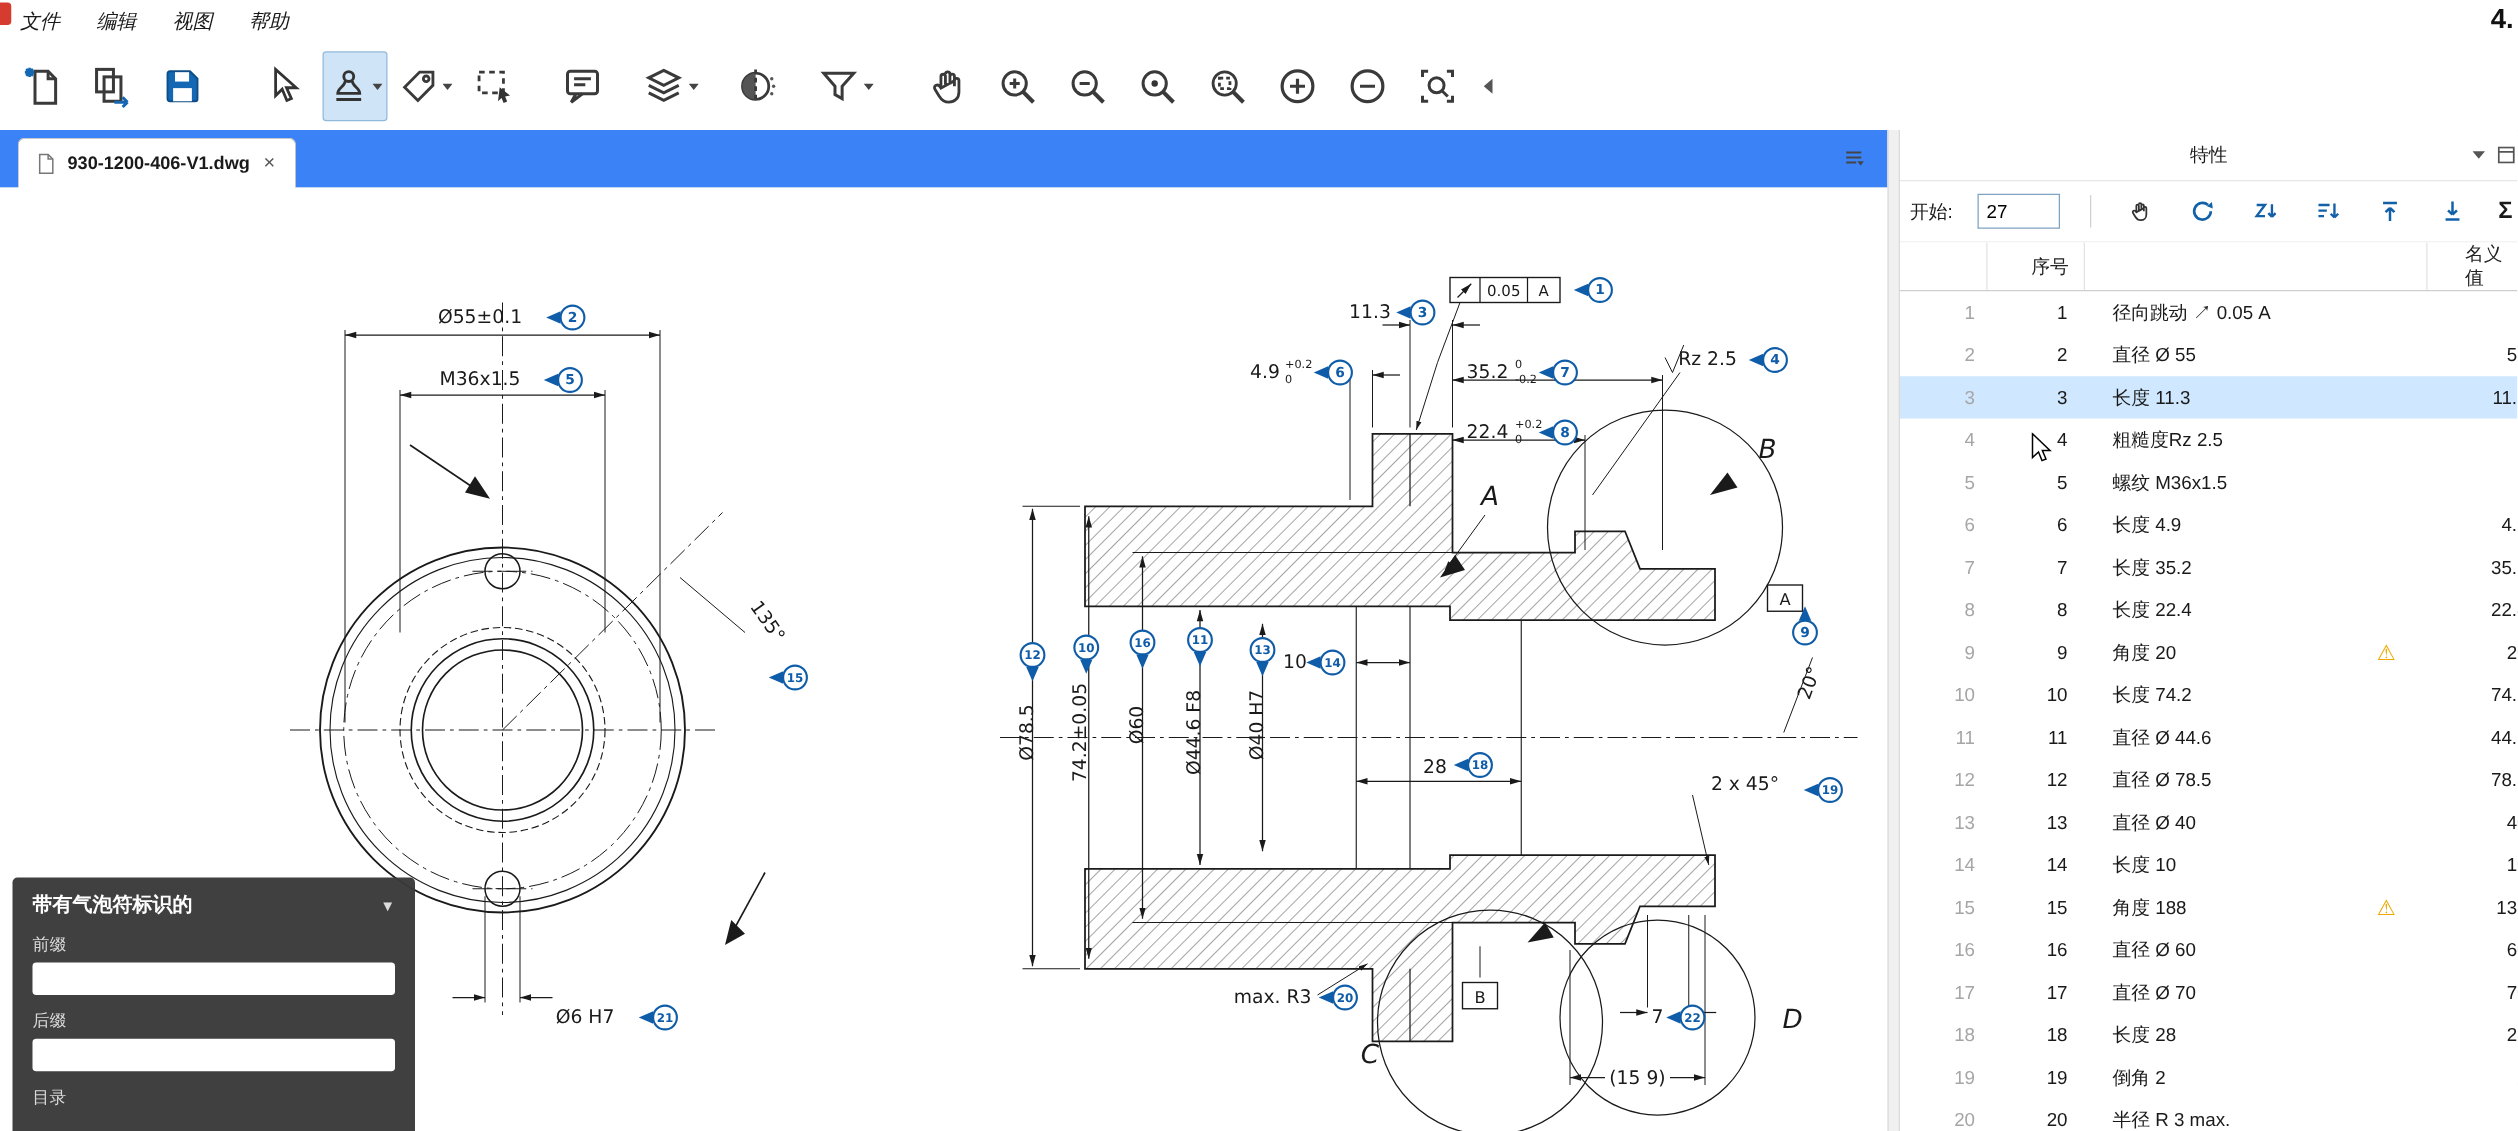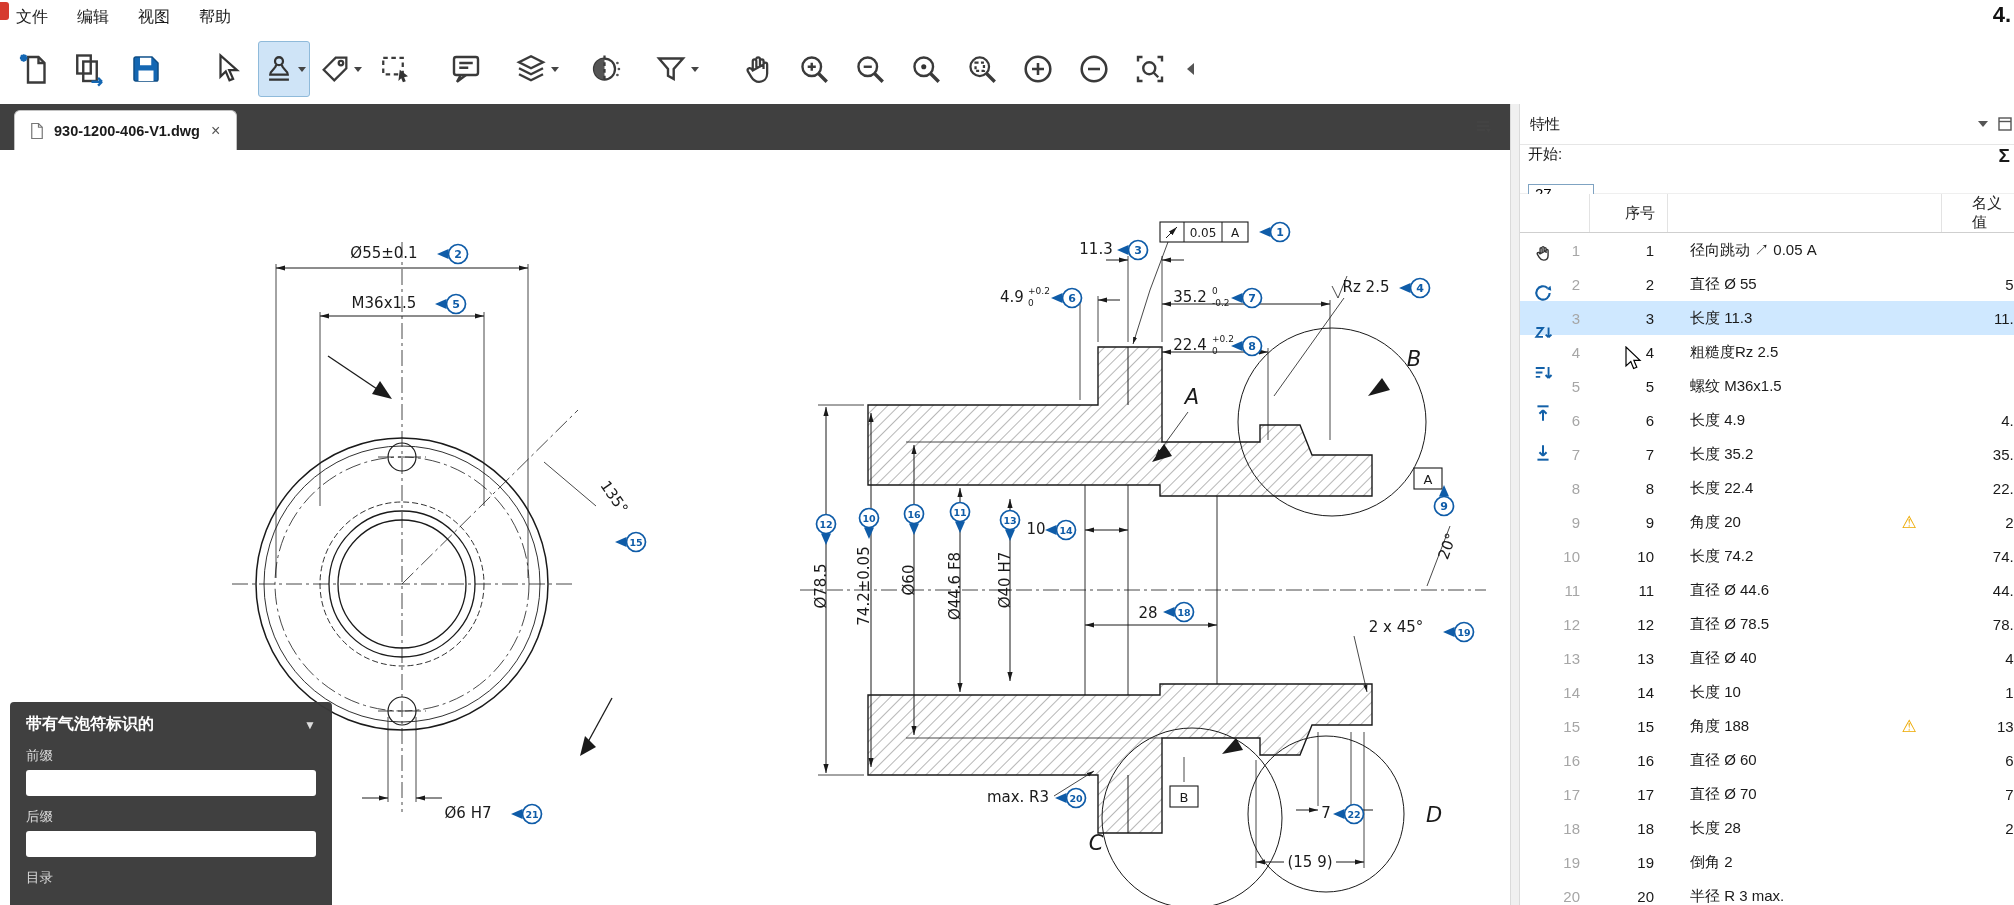--- a/index.html
+++ b/index.html
@@ -1,56 +1,56 @@
 <!DOCTYPE html>
 <html><head>
 <meta charset="utf-8">
 <style>
   html,body{margin:0;padding:0;}
   body{width:2014px;height:905px;position:relative;background:#fff;overflow:hidden;
        font-family:"Liberation Sans",sans-serif;color:#1a1a1a;}
   
   .menubar{position:absolute;top:0;left:0;right:0;height:34px;background:#fff;
-           display:flex;align-items:center;padding-left:16px;}
+           display:flex;align-items:center;padding-left:16px;font-style:italic;}
   .menu-item{font-size:16px;padding:4px 15px 4px 0;margin-right:14px;cursor:default;}
   .red-sliver{position:absolute;left:0;top:2px;width:9px;height:18px;background:#d63b2f;border-radius:0 3px 3px 0;}
   .version{position:absolute;top:2px;right:3px;font-size:22px;font-weight:bold;color:#111;}
   
   .toolbar{position:absolute;top:34px;left:0;right:0;height:70px;background:#fff;
            border-bottom:1px solid #e4e4e4;display:flex;align-items:center;padding-left:8px;}
   .tool-btn{width:50px;height:54px;display:flex;align-items:center;justify-content:center;
             position:relative;margin-right:4px;border:1px solid transparent;border-radius:3px;}
   .tool-btn.active{background:#cfe4f7;border-color:#8fbada;}
   .tool-btn svg{display:block;}
   .caret{margin-left:2px;}
   .gap-s{width:14px;}.gap-m{width:26px;}
   
-  .tabbar{position:absolute;top:104px;left:0;width:1510px;height:46px;background:#404040;
+  .tabbar{position:absolute;top:104px;left:0;width:1510px;height:46px;background:#3b82f6;
           border-bottom:1px solid #d6d6d6;}
   .tab{position:absolute;left:14px;bottom:-1px;height:39px;background:#fff;
        border:1px solid #c2c2c2;border-bottom:1px solid #fff;border-radius:6px 6px 0 0;
        display:flex;align-items:center;padding:0 14px;gap:9px;}
   .tab-label{font-size:14.5px;font-weight:bold;}
   .tab-close{font-size:16px;color:#555;padding:0 2px;cursor:default;}
   .tab-menu-btn{position:absolute;right:18px;top:13px;}
   
   .canvas{position:absolute;top:150px;left:0;width:1510px;height:755px;background:#fff;}
   .canvas svg{position:absolute;inset:0;}
   .ext{stroke:#1a1a1a;stroke-width:0.8;fill:none;}
   .dim{stroke:#1a1a1a;stroke-width:1;fill:none;}
   .cl{stroke:#1a1a1a;stroke-width:0.8;fill:none;stroke-dasharray:16 4 3 4;}
   
   .splitter{position:absolute;left:1510px;top:104px;width:10px;height:801px;background:#f0f0f0;
             border-left:1px solid #dadada;border-right:1px solid #dadada;box-sizing:border-box;}
   .rpanel{position:absolute;left:1520px;top:104px;width:494px;height:801px;background:#fff;overflow:hidden;}
   .rpanel-header{height:40px;display:flex;align-items:center;padding:0 10px;font-size:15px;
-                 border-bottom:1px solid #e6e6e6;position:relative;}
+                 border-bottom:1px solid #e6e6e6;position:relative;justify-content:center;}
   .rpanel-header .hdr-icons{position:absolute;right:2px;display:flex;align-items:center;gap:10px;}
-  .rpanel-controls{height:48px;display:flex;align-items:flex-start;gap:20px;padding:0 8px;position:relative;
-                   border-bottom:1px solid #efefef;flex-direction:column;}
+  .rpanel-controls{height:48px;display:flex;align-items:center;gap:20px;padding:0 8px;position:relative;
+                   border-bottom:1px solid #efefef;}
   .start-label{font-size:15px;}
   .start-input{width:52px;height:26px;border:1px solid #7fa3c2;font-size:15px;padding:0 6px;
                font-family:"Liberation Sans",sans-serif;}
   .vsep{width:1px;height:26px;background:#d0d0d0;margin:0 4px;}
   .ctl-btn{width:30px;height:30px;display:flex;align-items:center;justify-content:center;}
   .sigma{position:absolute;right:4px;font-size:19px;font-weight:bold;}
   
   .thead{display:flex;height:38px;align-items:center;font-size:15px;color:#222;
          border-bottom:1px solid #cfcfcf;position:relative;background:#fff;}
   .th-gutter{width:70px;height:100%;border-right:1px solid #e3e3e3;box-sizing:border-box;}

